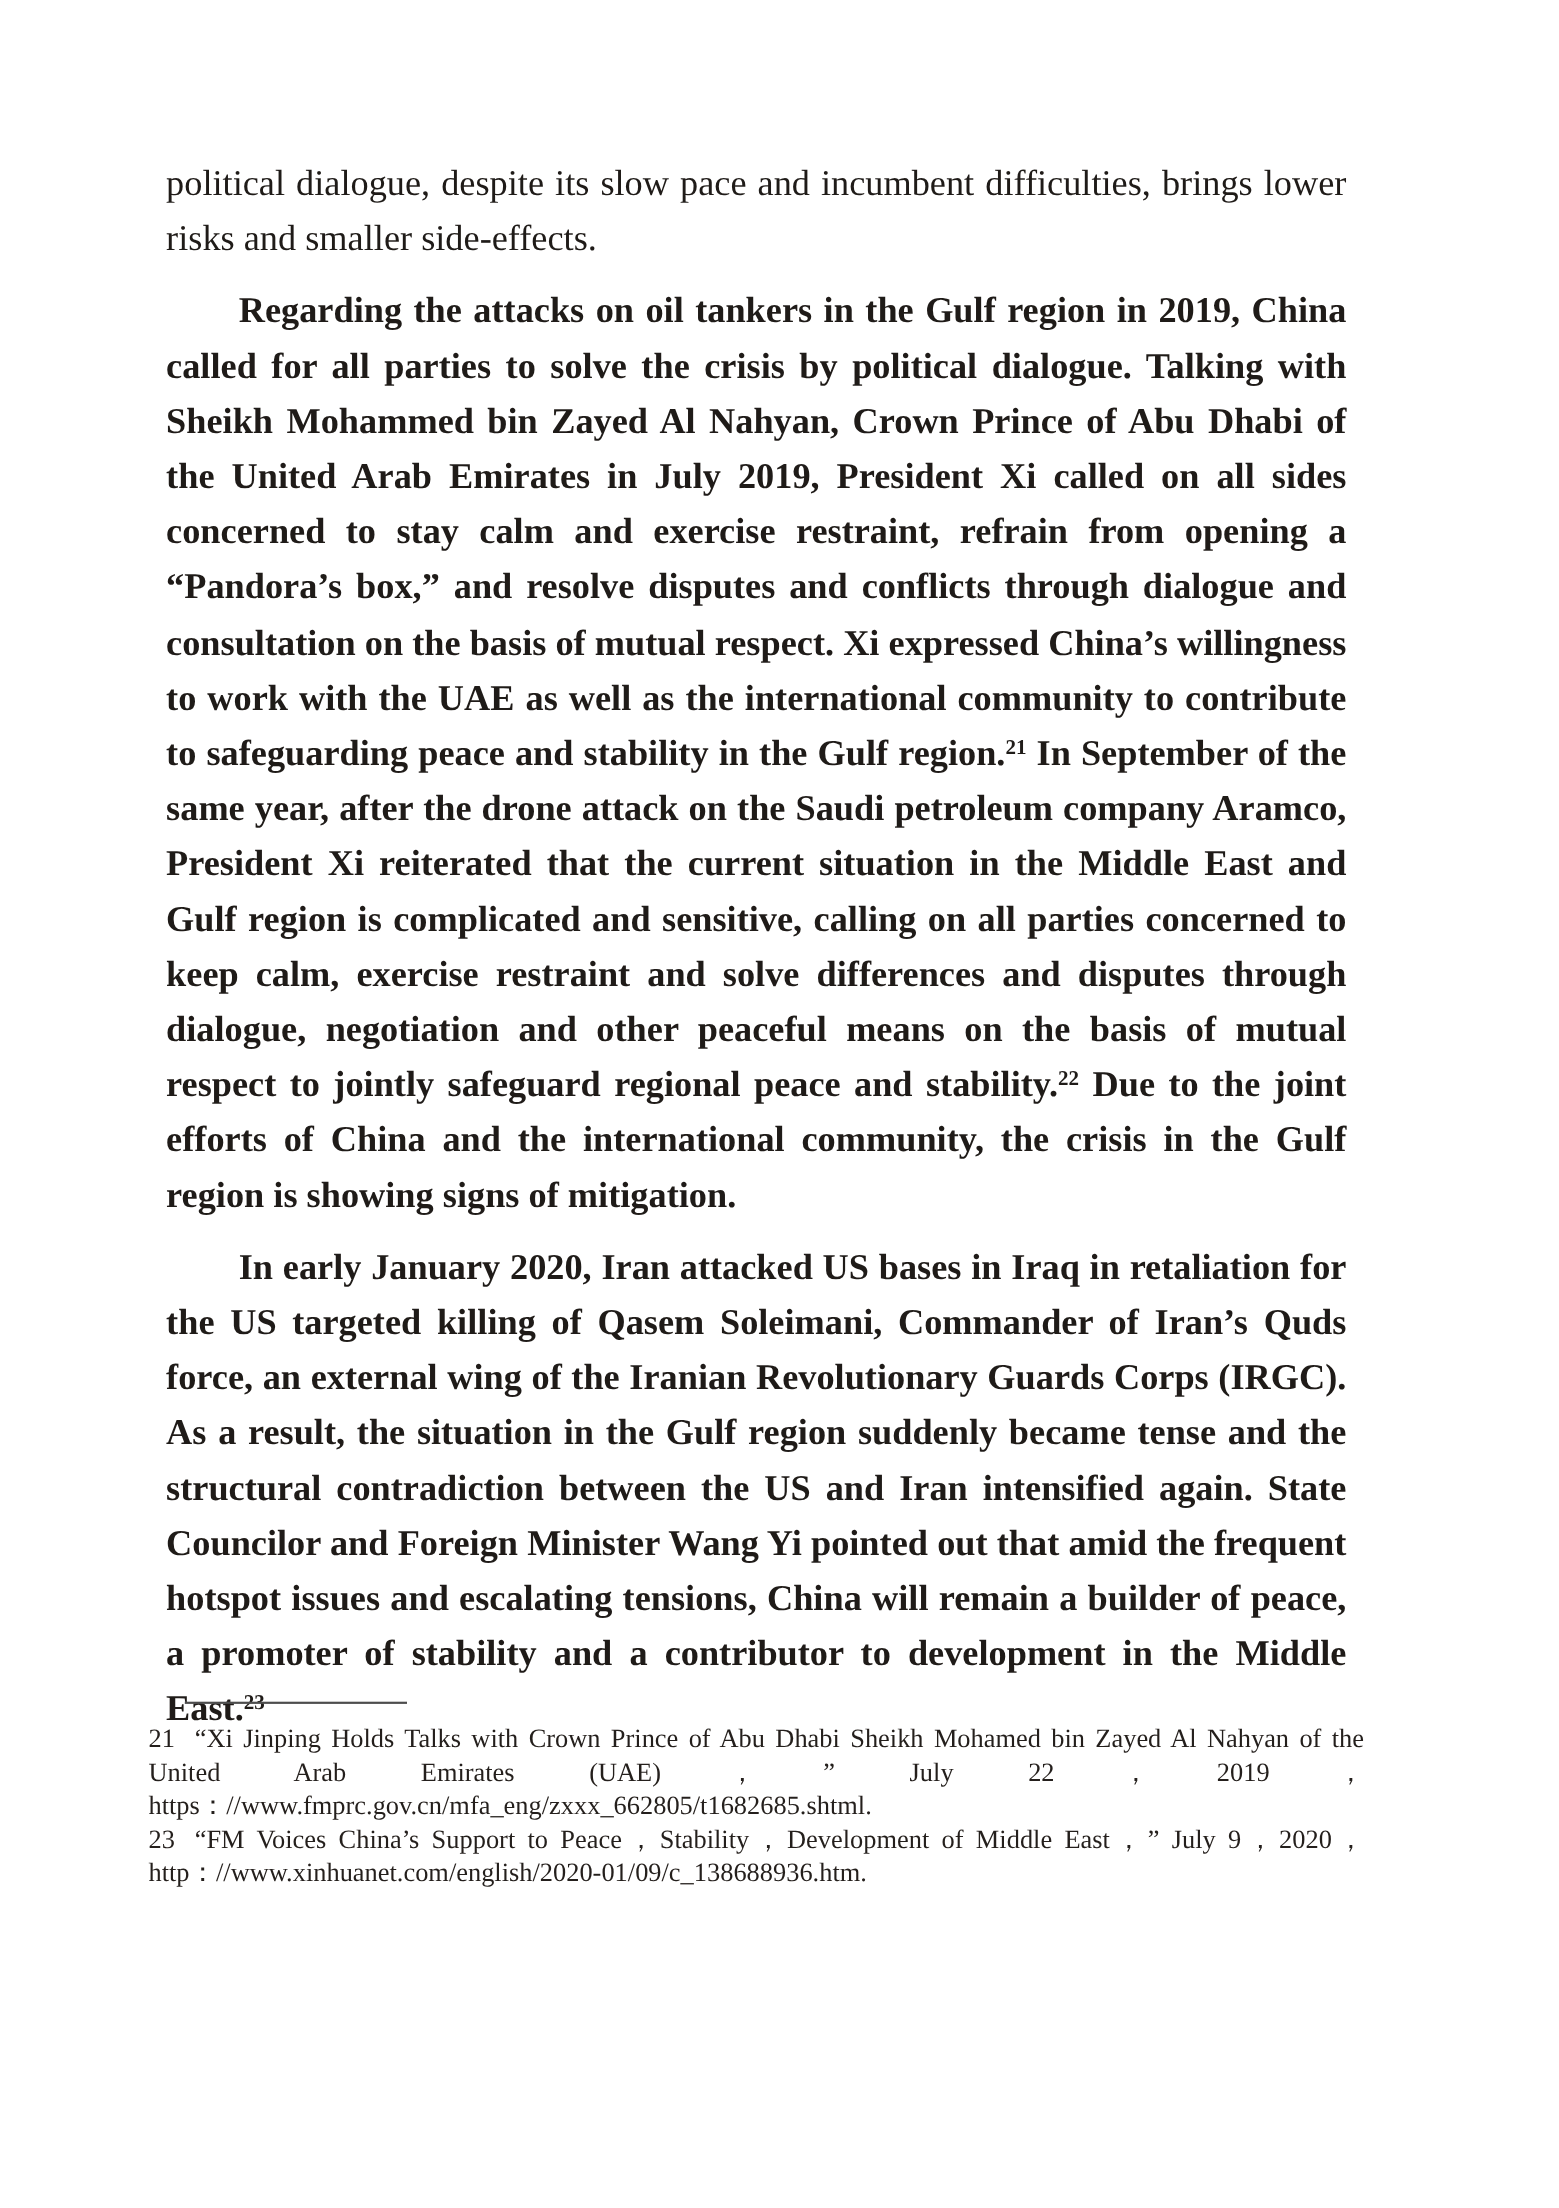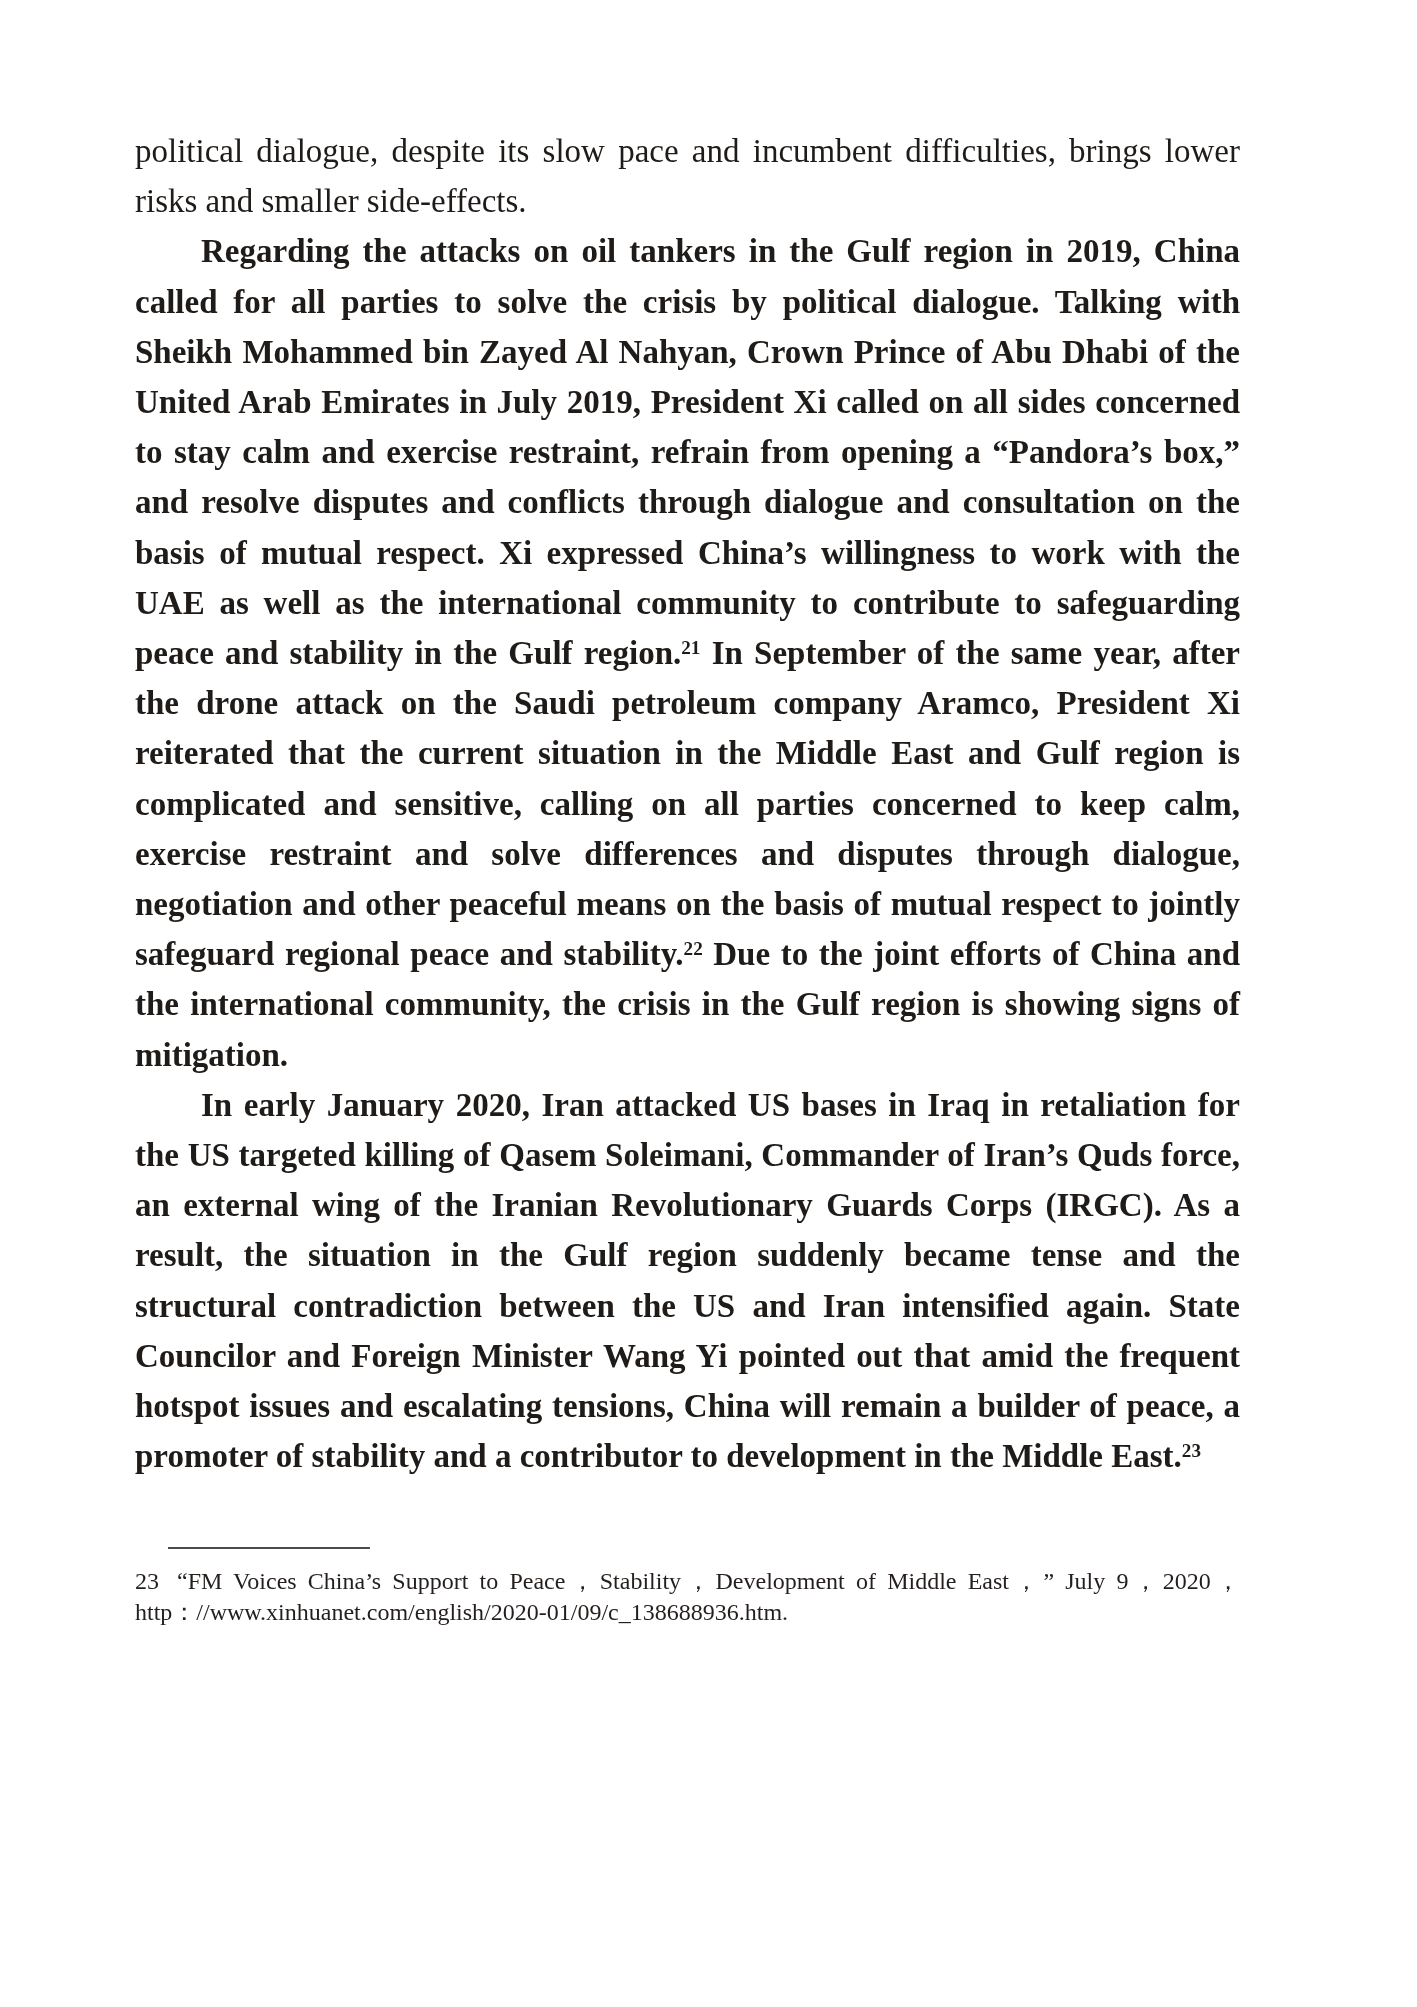--- a/index.html
+++ b/index.html
@@ -16,21 +16,21 @@
     font-family: "Liberation Serif", "DejaVu Serif", serif;
     color: #1f1b18;
   }
   .body-text {
     position: absolute;
     left: 135px;
     top: 126px;
     width: 1105px;
   }
   .body-text p {
-    margin: 0;
+    margin: 16px;
     font-size: 33px;
     line-height: 50.2px;
     text-align: justify;
     color: #1f1b18;
   }
   .body-text p.indent {
     text-indent: 66px;
     font-weight: bold;
   }
   sup.fn-ref {
@@ -88,20 +88,23 @@
     </p>
     <p class="indent">
       <span>In early January 2020, Iran attacked US bases in Iraq in retaliation for the US targeted killing of Qasem Soleimani, Commander of Iran’s Quds force, an external wing of the Iranian Revolutionary Guards Corps (IRGC). As a result, the situation in the Gulf region suddenly became tense and the structural contradiction between the US and Iran intensified again. State Councilor and Foreign Minister Wang Yi pointed out that amid the frequent hotspot issues and escalating tensions, China will remain a builder of peace, a promoter of stability and a contributor to development in the Middle East.</span><sup class="fn-ref">23</sup>
     </p>
   </div>
 
   <div class="footnote-separator"></div>
 
   <div class="footnotes">
     <p>
+      <span class="fn-num">21</span><span>“Xi Jinping Holds Talks with Crown Prince of Abu Dhabi Sheikh Mohamed bin Zayed Al Nahyan of the United Arab Emirates (UAE)，” July 22，2019，https：//www.fmprc.gov.cn/mfa_eng/zxxx_662805/t1682685.shtml.</span>
+    </p>
+    <p>
       <span class="fn-num">23</span><span>“FM Voices China’s Support to Peace，Stability，Development of Middle East，” July 9，2020，http：//www.xinhuanet.com/english/2020-01/09/c_138688936.htm.</span>
     </p>
   </div>
 
   <div class="footer">
     
     
     
     
   </div>

